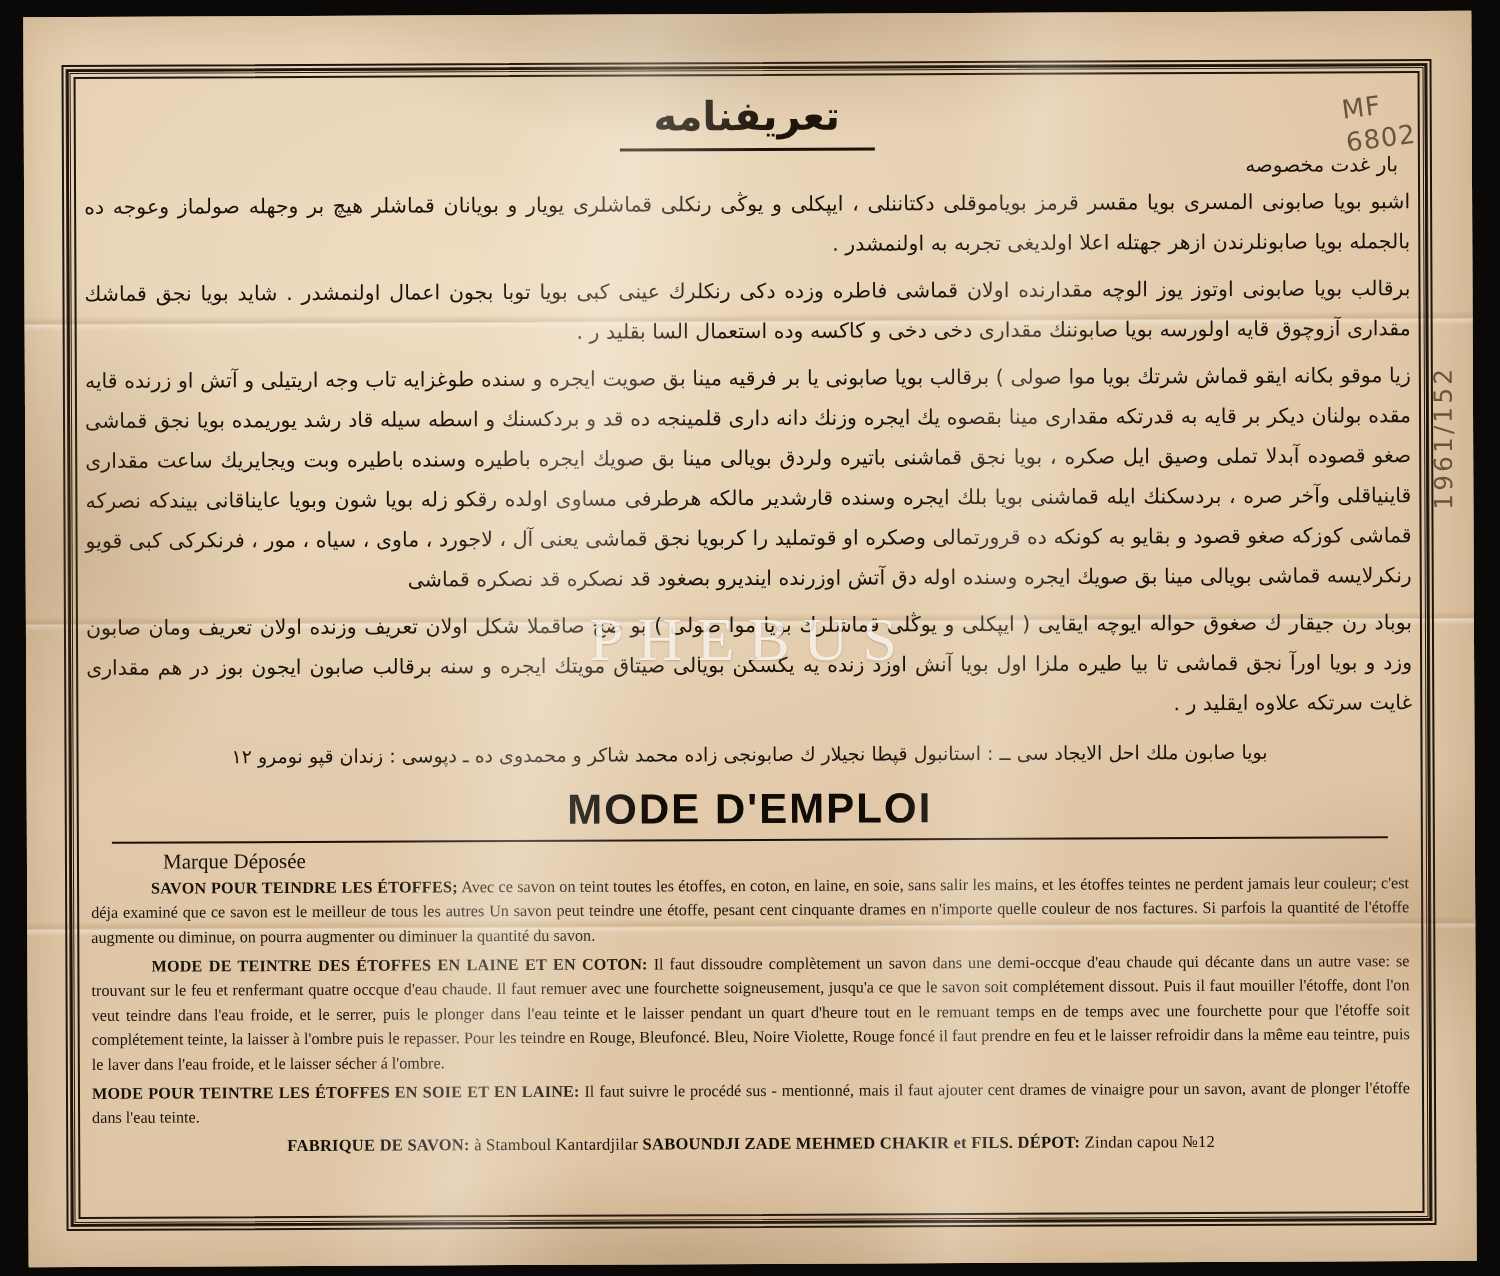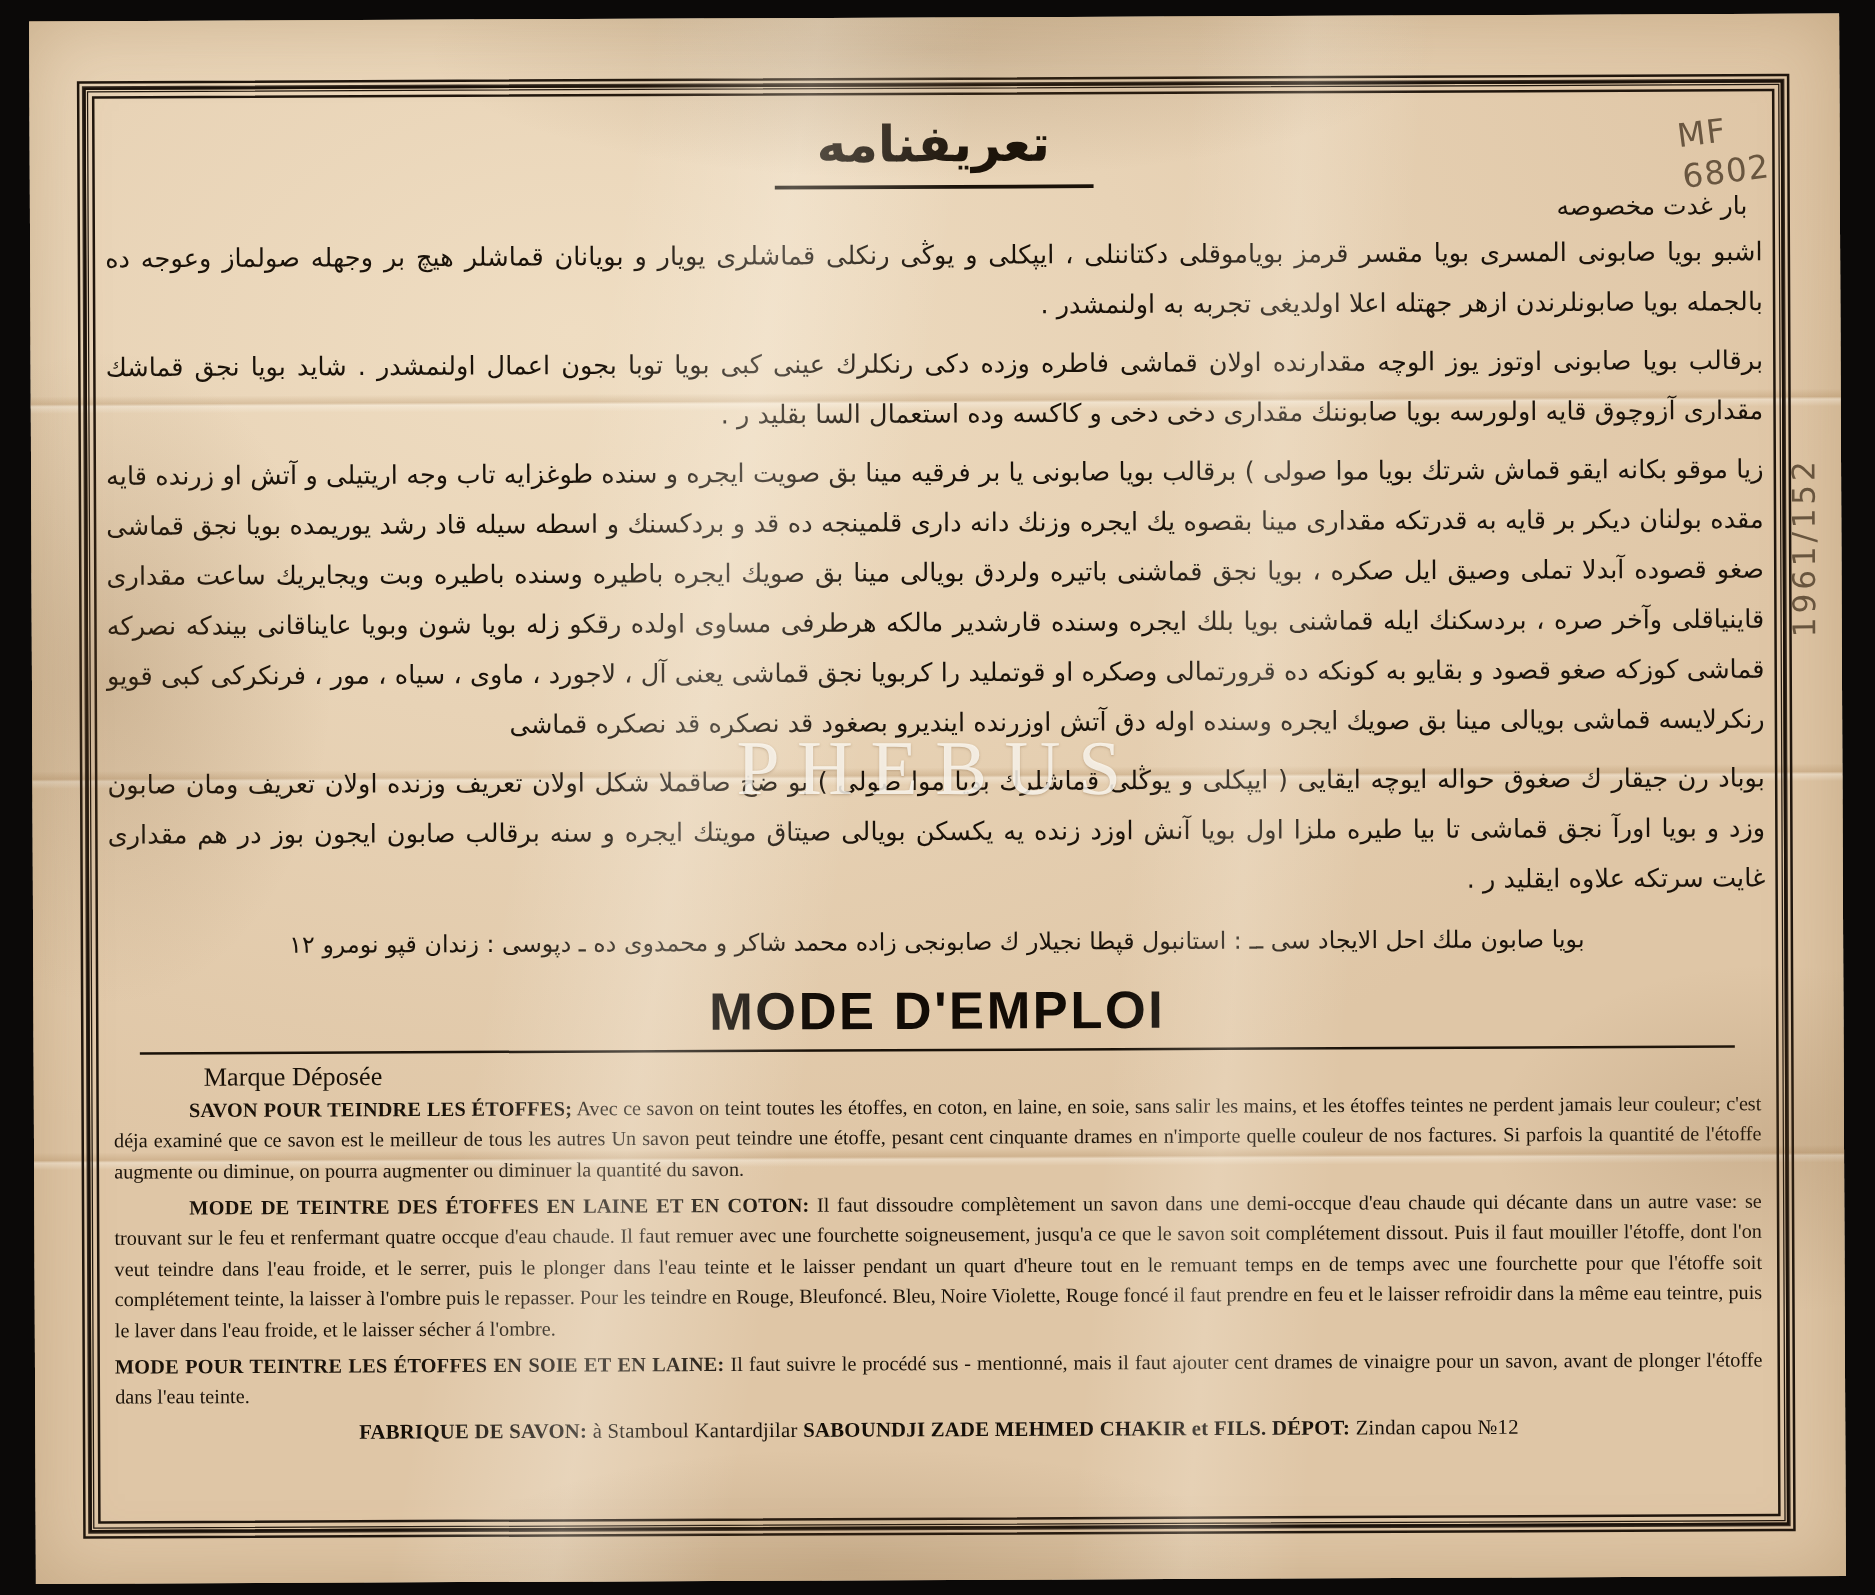--- a/index.html
+++ b/index.html
@@ -177,21 +177,21 @@
     font-weight: 700;
     margin: 6px 6px 0 6px;
     letter-spacing: .2px;
   }
   #fabrique .normal { font-weight: 400; }
 
   
   #watermark {
     position: absolute;
     left: 0; right: 0;
-    top: 580px;
+    top: 604px;
     text-align: center;
     font-family: "Liberation Serif", serif;
     font-size: 62px;
     letter-spacing: 14px;
     font-weight: 400;
     color: rgba(255, 252, 246, .80);
     text-shadow: 0 1px 2px rgba(120,90,55,.35);
     pointer-events: none;
     z-index: 40;
   }

